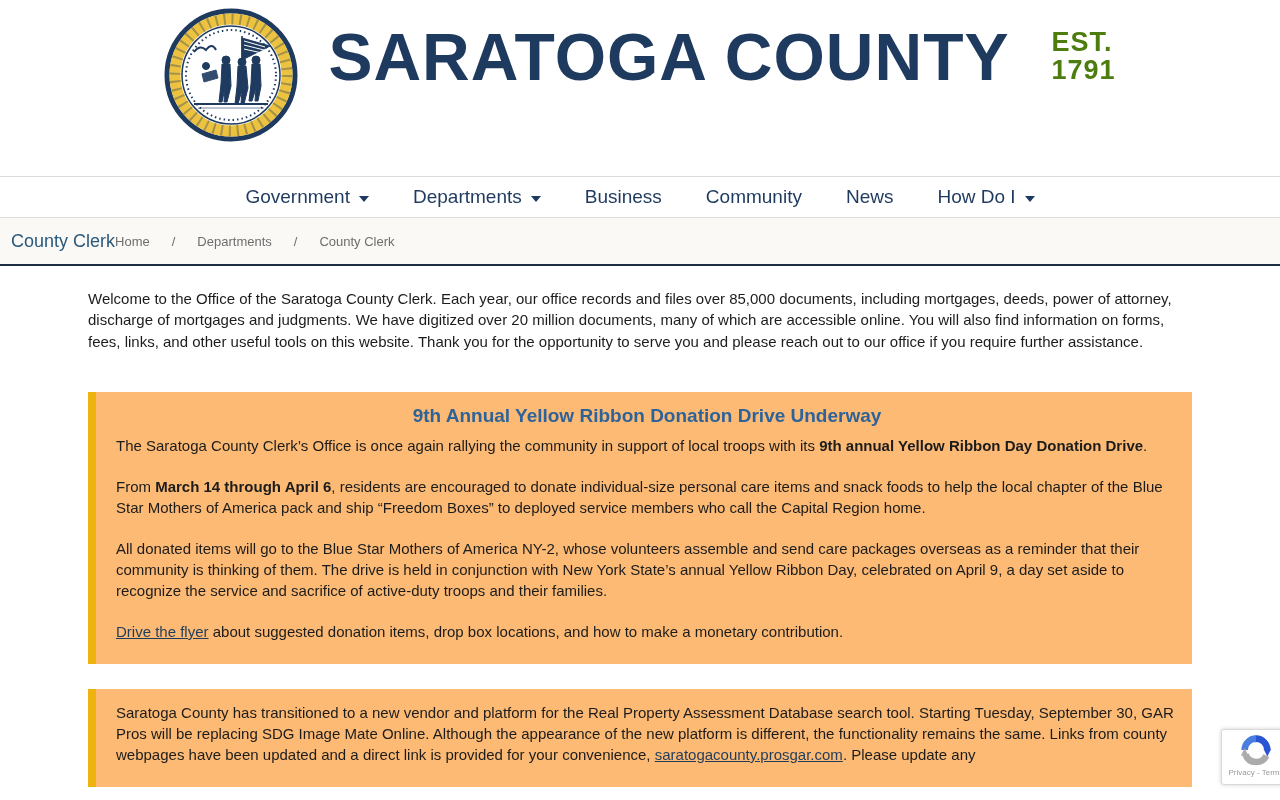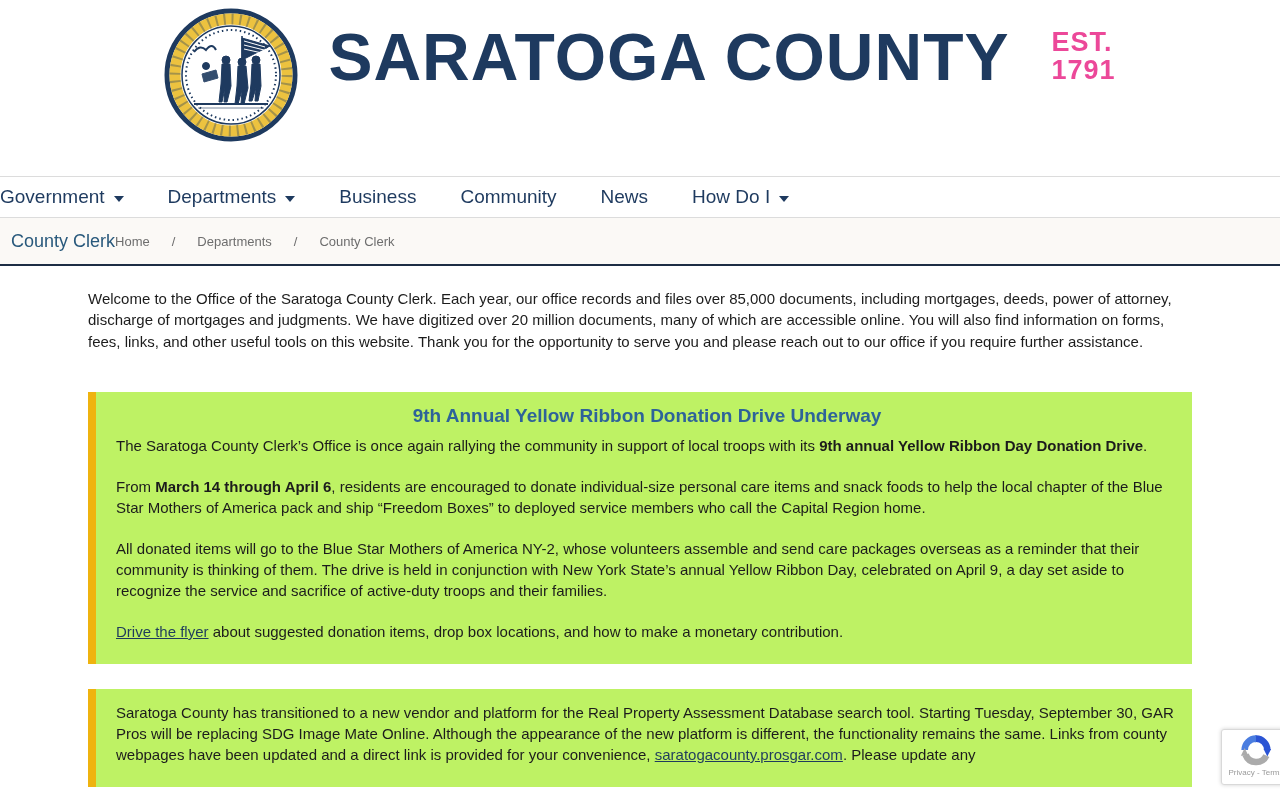--- a/index.html
+++ b/index.html
@@ -6,41 +6,41 @@
   html,body { width:1280px; height:800px; overflow:hidden; background:#ffffff;
     font-family:"Liberation Sans", sans-serif; color:#212529; }
 
   
   .site-header { height:176px; background:#fff; display:flex; justify-content:center; align-items:flex-start; padding-top:6px; }
   .header-inner { display:flex; align-items:flex-start; gap:30px; }
   .seal { width:134px; height:134px; flex:0 0 auto; margin-top:2px; }
   .title-block { display:flex; flex-direction:row; }
   .title-row { display:flex; align-items:flex-start; }
   .site-title { font-size:66px; font-weight:800; letter-spacing:1px; color:#1e3a5f; line-height:1.0; margin-top:18px; white-space:nowrap; }
-  .est { margin-left:42px; margin-top:22px; color:#ec4899; font-weight:800; font-size:27px; line-height:1.05; letter-spacing:1px; }
+  .est { margin-left:42px; margin-top:22px; color:#4d7c0f; font-weight:800; font-size:27px; line-height:1.05; letter-spacing:1px; }
   .tagline { margin-top:8px; text-align:center; font-family:"DejaVu Serif", serif; font-style:italic; font-weight:700; font-size:40px; color:#1e3a5f; letter-spacing:2px; padding-right:120px; }
 
   
   .main-nav { height:42px; border-top:1px solid #dcdcdc; border-bottom:1px solid #dcdcdc;
-    display:flex; align-items:center; gap:44px; background:#fff; }
+    display:flex; justify-content:center; align-items:center; gap:44px; background:#fff; }
   .nav-item { display:flex; align-items:center; gap:9px; font-size:19px; color:#1e3a5f; cursor:pointer; }
   .caret { width:0; height:0; border-left:5px solid transparent; border-right:5px solid transparent; border-top:6px solid #1e3a5f; margin-top:3px; }
 
   
   .breadcrumb-bar { height:46px; background:#fbf9f6; display:flex; justify-content:flex-start; align-items:center; padding:0 11px; }
   .page-title { font-size:18px; color:#29597c; }
   .crumbs { font-size:13px; color:#6e6e6e; display:flex; align-items:center; gap:22px; }
   .crumbs a { color:#6e6e6e; text-decoration:none; cursor:pointer; }
   .dark-rule { height:2px; background:#1d2d44; }
 
   
   main { padding:22px 88px 0 88px;border-radius:14px; }
   .intro { font-size:15px; line-height:21.3px; color:#1c1c1c; }
 
-  .callout { background:#bef264; border-left:8px solid #efb30f; padding:13px 14px 18px 20px; margin-top:40px; }
+  .callout { background:#fdba74; border-left:8px solid #efb30f; padding:13px 14px 18px 20px; margin-top:40px; }
   .callout + .callout { margin-top:25px; }
   .callout h2 { text-align:center; font-size:19px; font-weight:700; color:#2e6399; margin-bottom:8px; }
   .callout p { font-size:15px; line-height:21px; color:#1c1c1c; margin-bottom:20px; }
   .callout p:last-child { margin-bottom:4px; }
   .callout strong { font-weight:700; }
   .link { color:#1f3c5c; text-decoration:underline; cursor:pointer; }
 
   
   .recaptcha-badge { position:fixed; right:-11px; bottom:15px; width:70px; height:56px; background:#fff;
     border:1px solid #d9d9d9; border-radius:3px; box-shadow:0 0 4px rgba(0,0,0,.18);

